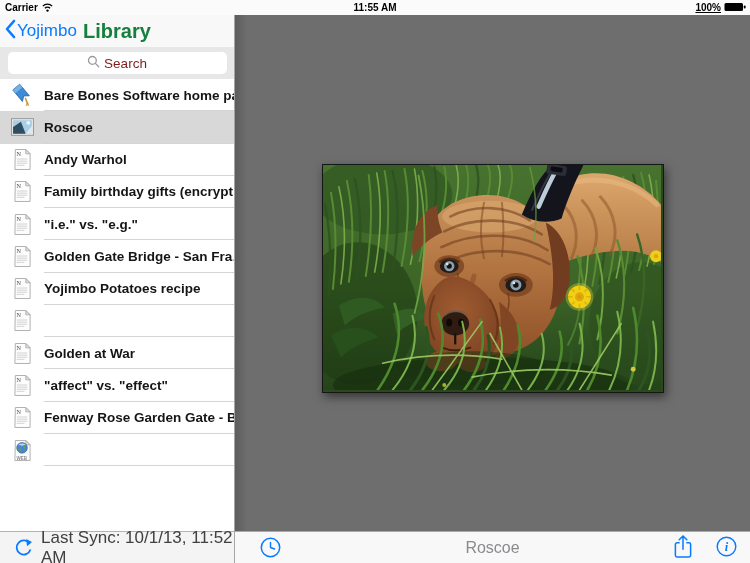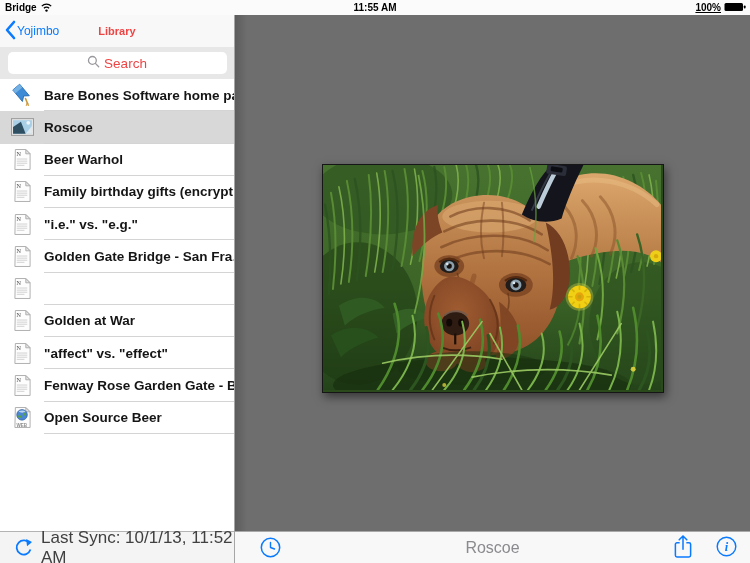--- a/index.html
+++ b/index.html
@@ -10,25 +10,25 @@
   .statusbar{position:absolute;top:0;left:0;right:0;height:15px;background:#fbfbfb;z-index:30;
     font-size:10px;font-weight:600;color:#000;}
   .sb-left{position:absolute;left:5px;top:0;height:15px;display:flex;align-items:center;gap:3px;}
   .sb-center{position:absolute;left:0;right:0;top:0;height:15px;display:flex;align-items:center;justify-content:center;}
   .sb-right{position:absolute;right:4px;top:0;height:15px;display:flex;align-items:center;gap:3px;text-decoration:underline;}
 
   
   .sidebar{position:absolute;top:15px;left:0;width:235px;bottom:0;background:#fff;
     border-right:1px solid #a6a6a6;box-sizing:border-box;display:flex;flex-direction:column;z-index:20;}
   .navbar{height:32px;flex:0 0 32px;background:#f8f8f8;position:relative;display:flex;align-items:center;}
-  .back-btn{position:absolute;left:4px;display:flex;align-items:center;gap:1px;color:#0a7aff;font-size:12px;cursor:default;}
-  .nav-title{width:100%;text-align:center;font-size:11px;font-weight:600;color:#ef4444;}
+  .back-btn{position:absolute;left:4px;display:flex;align-items:center;gap:1px;color:#0a7aff;font-size:17px;cursor:default;}
+  .nav-title{width:100%;text-align:center;font-size:20px;font-weight:600;color:#15803d;}
   .searchwrap{height:32px;flex:0 0 32px;background:#e7e7e8;display:flex;align-items:center;justify-content:center;}
   .searchfield{width:219px;height:22px;background:#fff;border-radius:5px;display:flex;align-items:center;justify-content:center;gap:4px;
-    color:#ef4444;font-size:13.5px;}
+    color:#7f1d1d;font-size:13.5px;}
   .list{flex:1 1 auto;background:#fff;overflow:hidden;}
   .row{height:32.28px;display:flex;align-items:center;position:relative;background:#fff;}
   .row.selected{background:#d8d8d8;}
   .row::after{content:"";position:absolute;left:44px;right:0;bottom:0;height:1px;background:#d4d4d4;}
   .row .icon{width:26px;height:27px;margin-left:9px;display:flex;align-items:center;justify-content:center;flex:0 0 26px;}
   .row .label{margin-left:9px;font-size:13.5px;font-weight:700;color:#151515;white-space:nowrap;overflow:hidden;}
   .sidefooter{height:32px;flex:0 0 32px;background:#f4f4f4;border-top:1px solid #b3b3b3;box-sizing:border-box;
     display:flex;align-items:center;position:relative;}
   .sync-btn{position:absolute;left:13px;top:5px;}
   .sync-text{margin-left:41px;font-size:17px;color:#404040;}
@@ -48,21 +48,21 @@
   .iconbtn{display:flex;align-items:center;justify-content:center;}
 </style>
 </head>
 <body>
 
 <div class="app">
 
   <div class="statusbar">
     <div class="sb-center">11:55 AM</div>
     <div class="sb-left">
-      <span>Bridge</span>
+      <span>Carrier</span>
       <span><svg width="13" height="10" viewBox="0 0 13 10">
         <circle cx="6.5" cy="8.6" r="1.2" fill="#000"></circle>
         <path d="M3.9,6.3 A3.7,3.7 0 0 1 9.1,6.3" fill="none" stroke="#000" stroke-width="1.25"></path>
         <path d="M1.8,4.1 A6.6,6.6 0 0 1 11.2,4.1" fill="none" stroke="#000" stroke-width="1.25"></path>
       </svg></span>
     </div>
     <div class="sb-right">
       <span>100%</span>
       <span><svg width="22" height="10" viewBox="0 0 22 10">
         <rect x="0.5" y="1" width="18.5" height="8" rx="1.5" fill="#000"></rect>
@@ -123,21 +123,21 @@
               <path d="M13.5,1.5 l4.5,4.5 h-4.5 z" fill="#e4e4e4" stroke="#adadad" stroke-linejoin="round"></path>
               <text x="3.6" y="8.4" font-size="6.5" font-family="Liberation Serif, serif" fill="#4a4a4a">N</text>
               <g fill="#cfcfcf">
                 <rect x="4" y="11" width="11" height="1"></rect>
                 <rect x="4" y="13.2" width="11" height="1"></rect>
                 <rect x="4" y="15.4" width="11" height="1"></rect>
                 <rect x="4" y="17.6" width="8" height="1"></rect>
               </g>
             </svg>
           </span>
-          <span class="label">Beer Warhol</span>
+          <span class="label">Andy Warhol</span>
         </div>
         <div class="row">
           <span class="icon">
             <svg width="19" height="23" viewBox="0 0 20 24">
               <path d="M2.5,1.5 h11 l4.5,4.5 v16.5 h-16 z" fill="#fdfdfd" stroke="#adadad"></path>
               <path d="M13.5,1.5 l4.5,4.5 h-4.5 z" fill="#e4e4e4" stroke="#adadad" stroke-linejoin="round"></path>
               <text x="3.6" y="8.4" font-size="6.5" font-family="Liberation Serif, serif" fill="#4a4a4a">N</text>
               <g fill="#cfcfcf">
                 <rect x="4" y="11" width="11" height="1"></rect>
                 <rect x="4" y="13.2" width="11" height="1"></rect>
@@ -172,20 +172,36 @@
               <text x="3.6" y="8.4" font-size="6.5" font-family="Liberation Serif, serif" fill="#4a4a4a">N</text>
               <g fill="#cfcfcf">
                 <rect x="4" y="11" width="11" height="1"></rect>
                 <rect x="4" y="13.2" width="11" height="1"></rect>
                 <rect x="4" y="15.4" width="11" height="1"></rect>
                 <rect x="4" y="17.6" width="8" height="1"></rect>
               </g>
             </svg>
           </span>
           <span class="label">Golden Gate Bridge - San Fra…</span>
+        </div>
+        <div class="row">
+          <span class="icon">
+            <svg width="19" height="23" viewBox="0 0 20 24">
+              <path d="M2.5,1.5 h11 l4.5,4.5 v16.5 h-16 z" fill="#fdfdfd" stroke="#adadad"></path>
+              <path d="M13.5,1.5 l4.5,4.5 h-4.5 z" fill="#e4e4e4" stroke="#adadad" stroke-linejoin="round"></path>
+              <text x="3.6" y="8.4" font-size="6.5" font-family="Liberation Serif, serif" fill="#4a4a4a">N</text>
+              <g fill="#cfcfcf">
+                <rect x="4" y="11" width="11" height="1"></rect>
+                <rect x="4" y="13.2" width="11" height="1"></rect>
+                <rect x="4" y="15.4" width="11" height="1"></rect>
+                <rect x="4" y="17.6" width="8" height="1"></rect>
+              </g>
+            </svg>
+          </span>
+          <span class="label">Yojimbo Potatoes recipe</span>
         </div>
         <div class="row">
           <span class="icon">
             <svg width="19" height="23" viewBox="0 0 20 24">
               <path d="M2.5,1.5 h11 l4.5,4.5 v16.5 h-16 z" fill="#fdfdfd" stroke="#adadad"></path>
               <path d="M13.5,1.5 l4.5,4.5 h-4.5 z" fill="#e4e4e4" stroke="#adadad" stroke-linejoin="round"></path>
               <text x="3.6" y="8.4" font-size="6.5" font-family="Liberation Serif, serif" fill="#4a4a4a">N</text>
               <g fill="#cfcfcf">
                 <rect x="4" y="11" width="11" height="1"></rect>
                 <rect x="4" y="13.2" width="11" height="1"></rect>
@@ -248,21 +264,20 @@
             <svg width="19" height="23" viewBox="0 0 20 24">
               <path d="M2.5,1.5 h11 l4.5,4.5 v16.5 h-16 z" fill="#fdfdfd" stroke="#adadad"></path>
               <path d="M13.5,1.5 l4.5,4.5 h-4.5 z" fill="#e4e4e4" stroke="#adadad" stroke-linejoin="round"></path>
               <circle cx="9.5" cy="9.2" r="5.6" fill="#4a86d2" stroke="#2e5f9e" stroke-width=".7"></circle>
               <path d="M5.8,5.8 C7.8,4.3 11.5,4.3 13.4,6 C11.5,7.2 7.6,7.2 5.8,5.8 z" fill="#cfe3f2" opacity=".85"></path>
               <path d="M5,10.5 C6.5,9 8.5,9.5 9,11.5 C7.5,13 5.5,12.5 5,10.5 z" fill="#58a343"></path>
               <path d="M10.5,7 C12.5,6.5 14,8 13.5,10 C12,10.5 10.5,9 10.5,7 z" fill="#58a343"></path>
               <text x="3.6" y="21.8" font-size="4.8" font-weight="bold" fill="#8e8e8e">WEB</text>
             </svg>
           </span>
-          <span class="label">Open Source Beer</span>
         </div>
       </div>
     <div class="sidefooter">
       <span class="sync-btn"><svg width="21" height="21" viewBox="0 0 22 22">
         <path d="M18.3,13.2 A7.4,7.4 0 1 1 17.5,7" fill="none" stroke="#0a7aff" stroke-width="1.9"></path>
         <path d="M13.8,2.2 L19.9,5.2 L14.7,9.6 z" fill="#0a7aff"></path>
       </svg></span>
       <span class="sync-text">Last Sync: 10/1/13, 11:52 AM</span>
     </div>
   </div>

